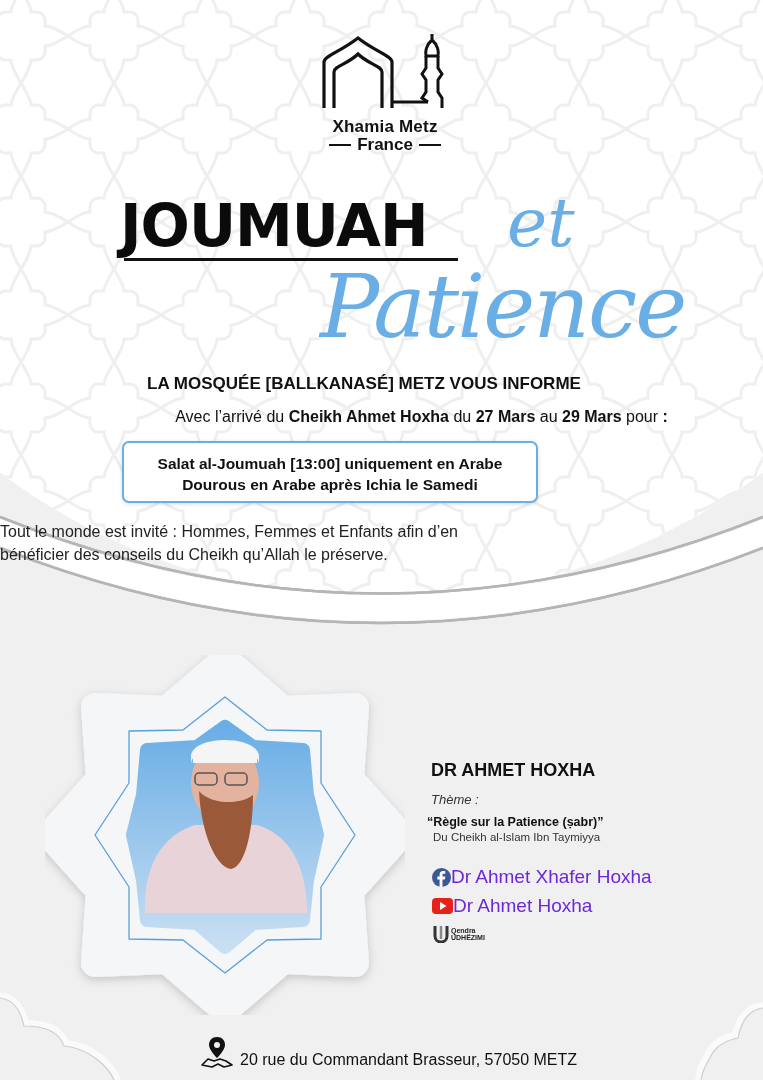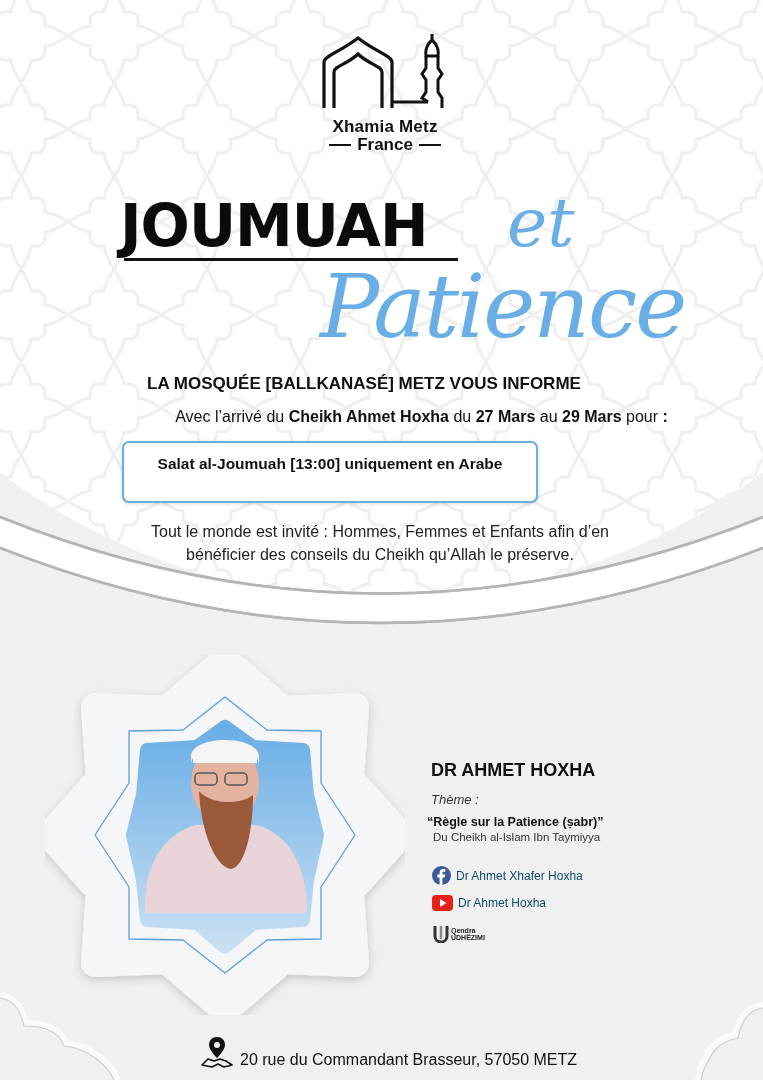--- a/index.html
+++ b/index.html
@@ -52,29 +52,29 @@
   }
   .subline b { font-weight: 700; }
   .infobox {
     position: absolute; left: 122px; top: 441px; width: 416px; height: 62px;
     border: 2px solid #6aaee6; border-radius: 7px; background: #fff;
     box-shadow: 0 1px 4px rgba(0,0,0,0.15);
     box-sizing: border-box; text-align: center; padding-top: 10px;
     font-weight: 700; font-size: 15.5px; line-height: 21px;
   }
   .invite {
-    position: absolute; left: 0; width: 688px; top: 520px; text-align: center;
-    font-size: 16px; line-height: 23px; color: #222; padding-left: 36px;
+    position: absolute; left: 0; width: 688px; top: 520px; 
+    font-size: 16px; line-height: 23px; color: #222;
   }
   .star-wrap { position: absolute; left: 45px; top: 655px; width: 360px; height: 360px; }
   .speaker-name { position: absolute; left: 431px; top: 760px; font-weight: 800; font-size: 18px; }
   .theme-label { position: absolute; left: 431px; top: 792px; font-style: italic; font-size: 13px; color: #333; }
   .theme-title { position: absolute; left: 427px; top: 815px; font-weight: 700; font-size: 12.5px; }
   .theme-author { position: absolute; left: 433px; top: 831px; font-size: 11.5px; color: #333; }
-  .social { position: absolute; left: 432px; display: flex; align-items: center; gap: 5px; font-size: 12px; color: #0c4a6e; }
+  .social { position: absolute; left: 432px; display: flex; align-items: center; font-size: 19px; color: #6d28d9; }
   .udhezimi { position: absolute; left: 433px; top: 925px; display: flex; align-items: center; gap: 2px; }
   .udhezimi .txt { font-size: 7px; line-height: 7px; font-weight: 700; color: #222; }
   .address {
     position: absolute; left: 200px; top: 1035px; display: flex; align-items: flex-end; gap: 6px;
     font-size: 16px; color: #111;
   }
   .arch { position: absolute; }
 </style>
 </head>
 <body>
@@ -121,20 +121,21 @@
 <div class="title-underline"></div>
 <div class="title-et">et</div>
 <div class="title-dourous">Patience</div>
 
 <div class="heading">LA MOSQUÉE [BALLKANASÉ] METZ VOUS INFORME</div>
 <div class="subline">
   <span>Avec l’arrivé du </span><b>Cheikh Ahmet Hoxha</b><span> du </span><b>27 Mars</b><span> au </span><b>29 Mars</b><span> pour </span><b>:</b>
 </div>
 <div class="infobox">
   <div>Salat al-Joumuah [13:00] uniquement en Arabe</div>
+  <div>Dourous en Arabe après Ichia le Samedi</div>
 </div>
 <div class="invite">
   <div>Tout le monde est invité : Hommes, Femmes et Enfants afin d’en</div>
   <div>bénéficier des conseils du Cheikh qu’Allah le préserve.</div>
 </div>
 
 <div class="star-wrap">
   <svg width="360" height="360" viewBox="0 0 360 360">
     <defs>
       <linearGradient id="sky" x1="0" y1="0" x2="0" y2="1">

